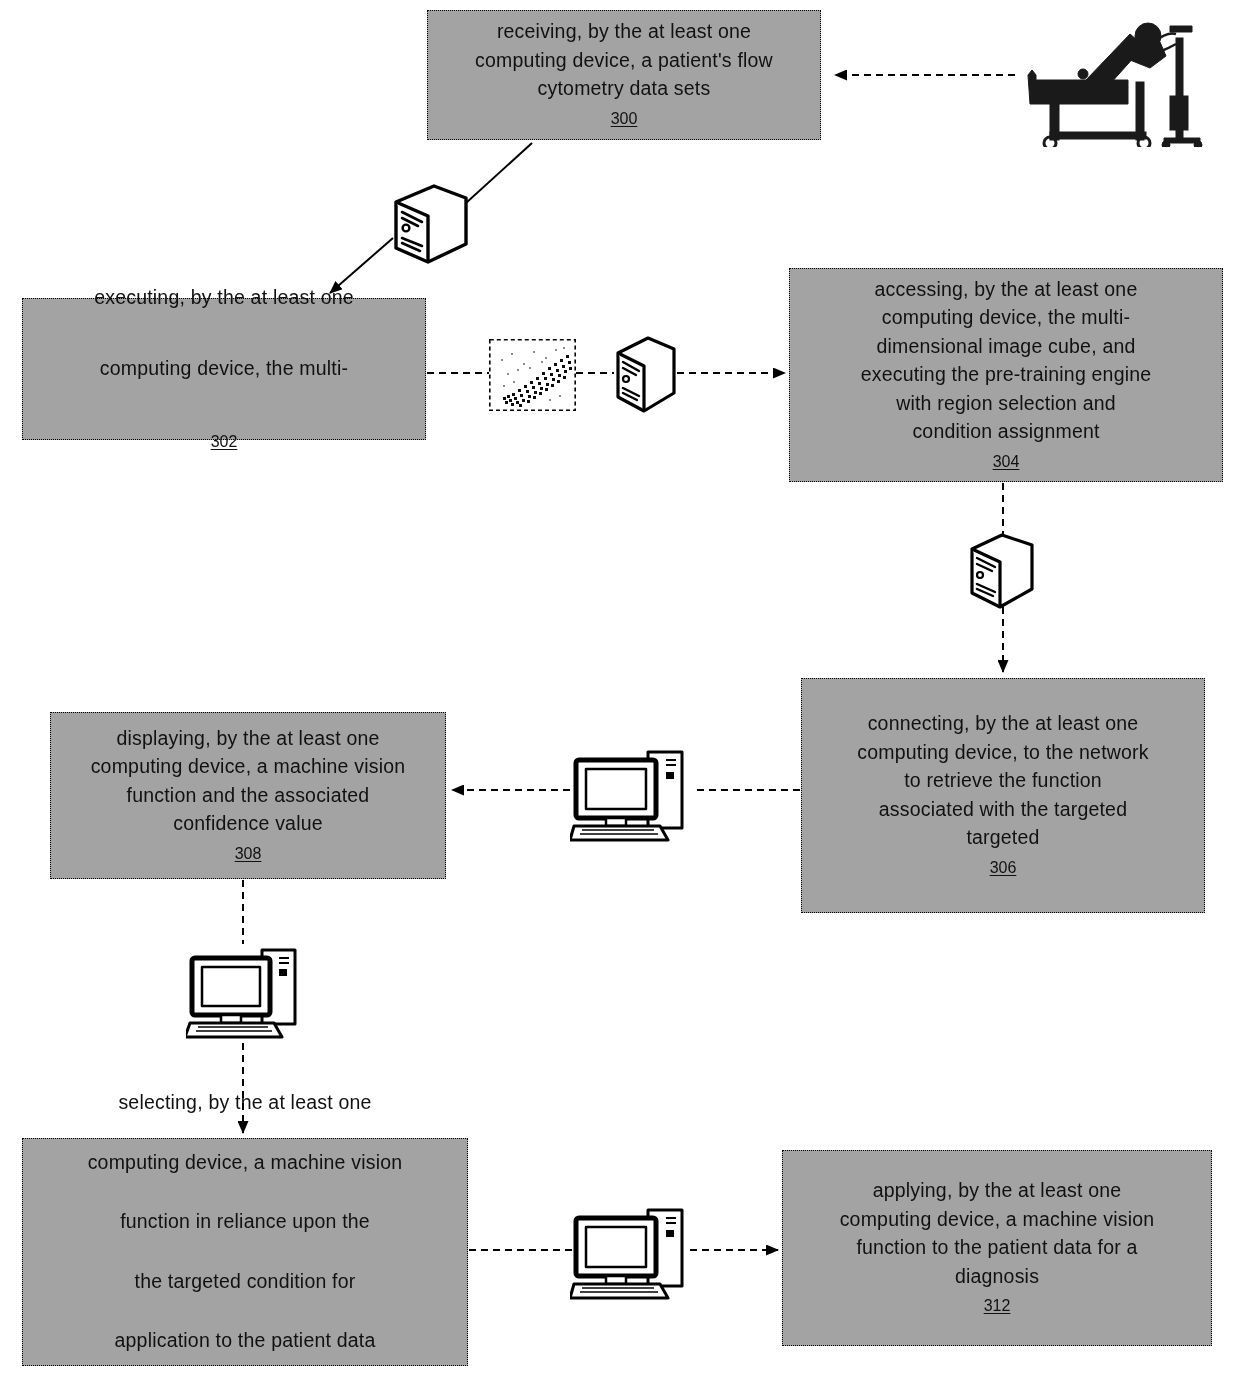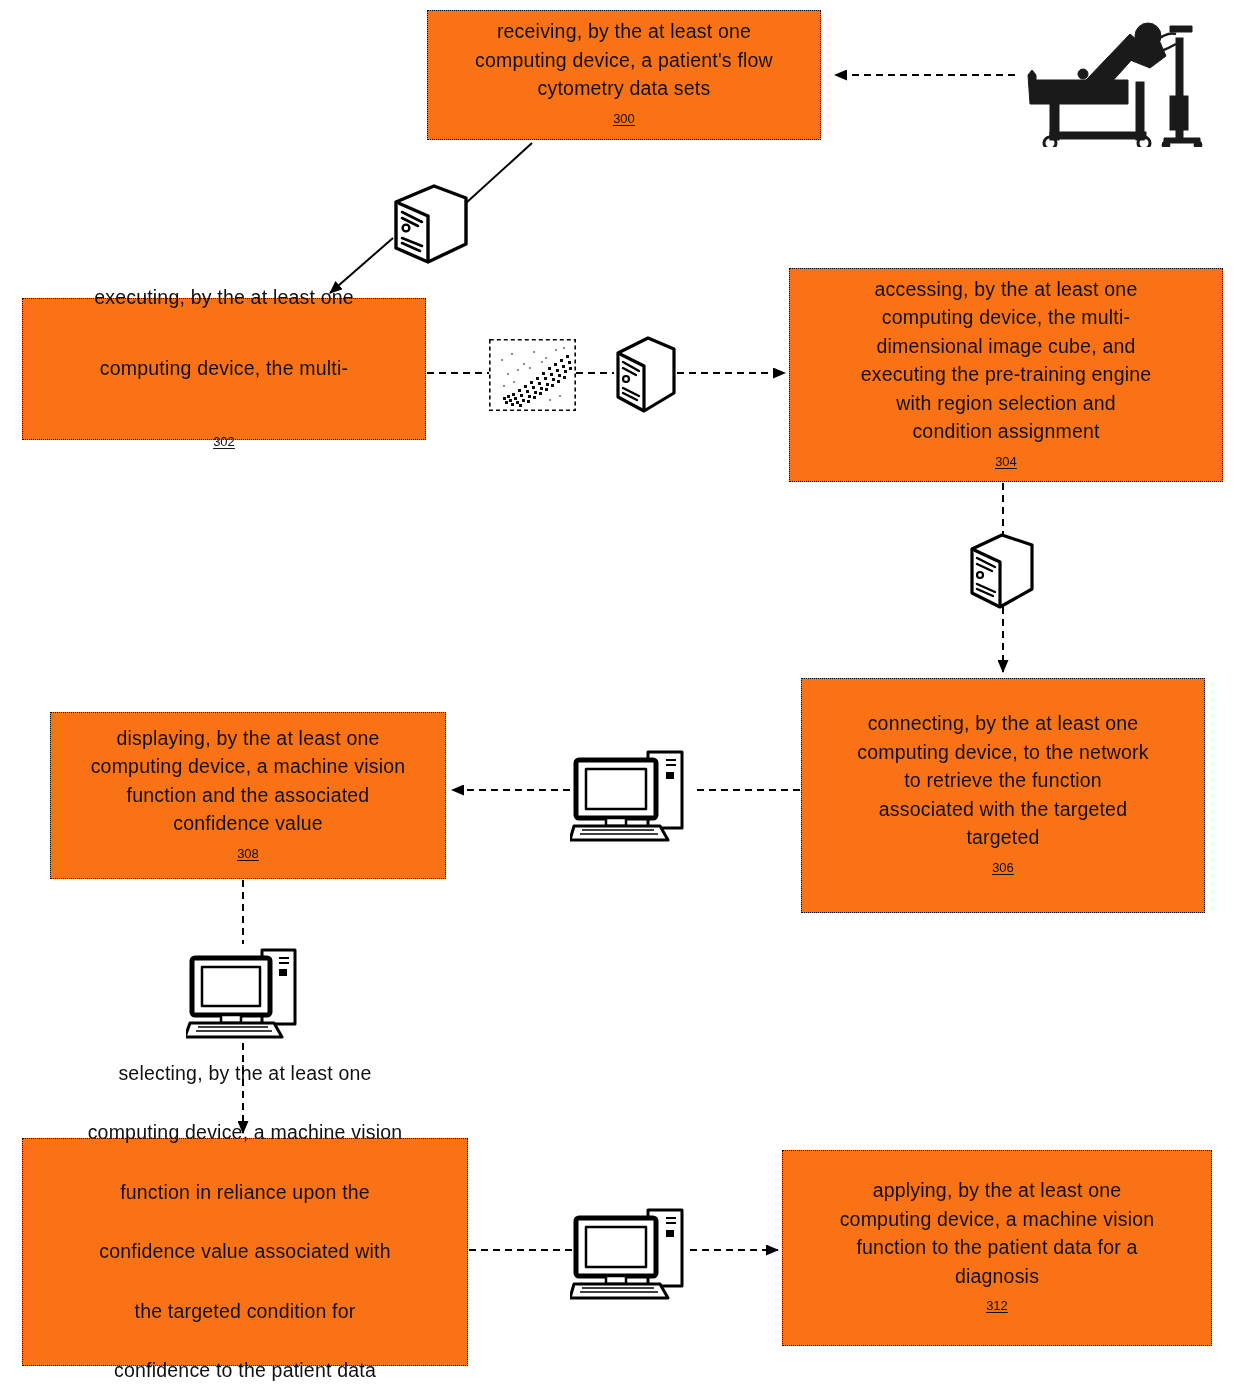--- a/index.html
+++ b/index.html
@@ -12,39 +12,39 @@
     width: 1240px;
     height: 1385px;
     background: #ffffff;
     font-family: "Liberation Sans", sans-serif;
     overflow: hidden;
   }
   .node {
     position: absolute;
     box-sizing: border-box;
     border: 1.6px dotted #000000;
-    background: #f97316;
+    background: #a3a3a3;
     display: flex;
     flex-direction: column;
     align-items: center;
     justify-content: center;
     text-align: center;
     color: #111111;
     padding: 6px 10px;
   }
   .node .line {
     display: block;
     font-size: 19.5px;
     line-height: 28.5px;
     letter-spacing: 0.2px;
     white-space: nowrap;
   }
   .node .ref {
     display: block;
-    font-size: 13px;
+    font-size: 16px;
     line-height: 29px;
     text-decoration: underline;
     text-underline-offset: 2px;
     margin-top: 1px;
   }
   svg.overlay {
     position: absolute;
     left: 0;
     top: 0;
     width: 1240px;
@@ -98,23 +98,22 @@
     <span class="line">computing device, a machine vision</span>
     <span class="line">function and the associated</span>
     <span class="line">confidence value</span>
     <span class="ref">308</span>
   </div>
 
   <div class="node" style="left:22px; top:1138px; width:446px; height:228px;gap:31px;">
     <span class="line">selecting, by the at least one</span>
     <span class="line">computing device, a machine vision</span>
     <span class="line">function in reliance upon the</span>
-    <span class="line">confidence value associated with</span>
     <span class="line">the targeted condition for</span>
-    <span class="line">confidence to the patient data</span>
+    <span class="line">application to the patient data</span>
     <span class="ref">310</span>
   </div>
 
   <div class="node" style="left:782px; top:1150px; width:430px; height:196px;">
     <span class="line">applying, by the at least one</span>
     <span class="line">computing device, a machine vision</span>
     <span class="line">function to the patient data for a</span>
     <span class="line">diagnosis</span>
     <span class="ref">312</span>
   </div>

